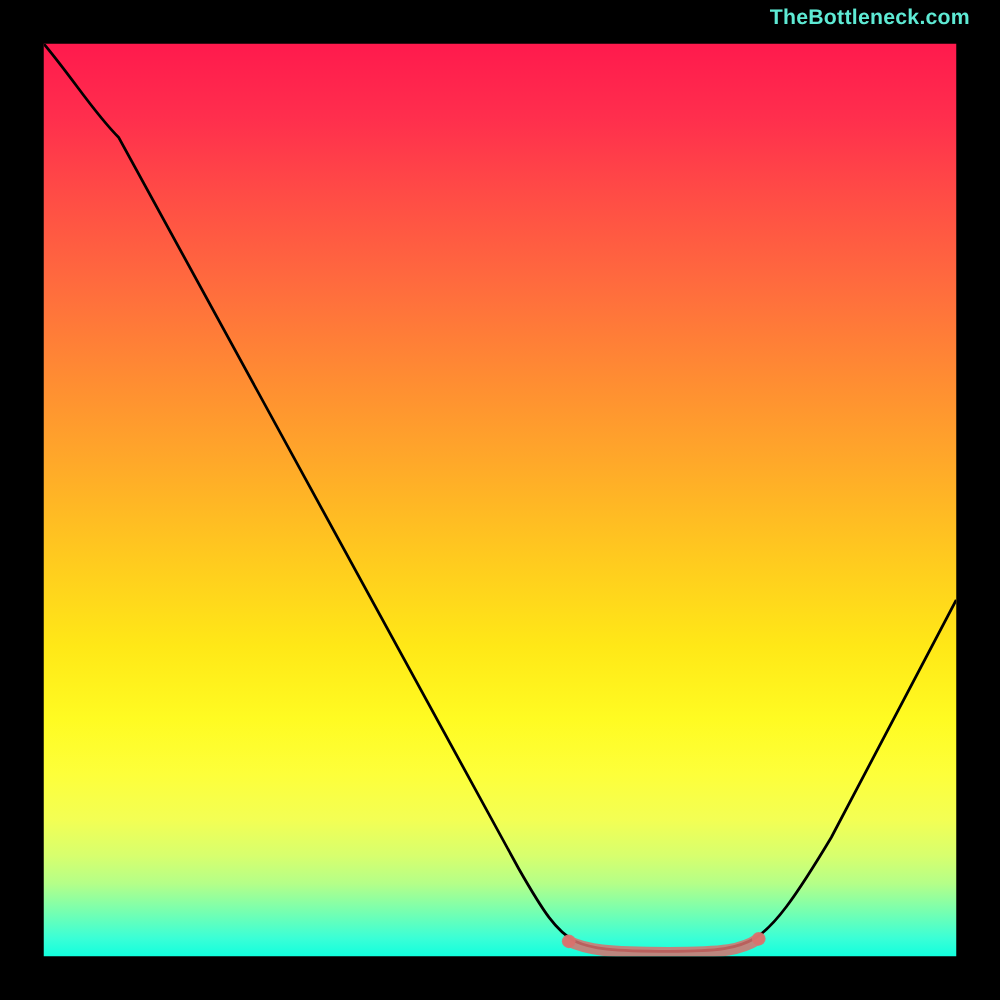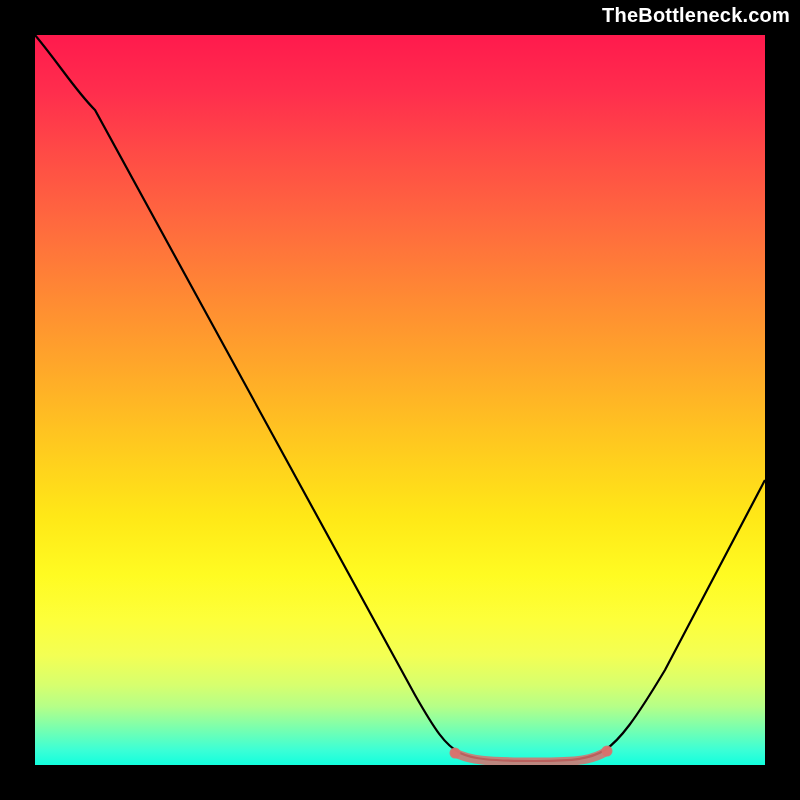--- a/index.html
+++ b/index.html
@@ -12,23 +12,23 @@
     overflow: hidden;
   }
   .wrap {
     position: relative;
     width: 800px;
     height: 800px;
   }
   .watermark {
     position: absolute;
     top: 4px;
-    right: 10px;
-    color: #ffffff;
-    font-size: 20px;
+    right: 24px;
+    color: #5eead4;
+    font-size: 17px;
     font-weight: bold;
     letter-spacing: 0.2px;
     z-index: 10;
   }
   .plot {
     position: absolute;
     left: 35px;
     top: 35px;
     width: 730px;
     height: 730px;

